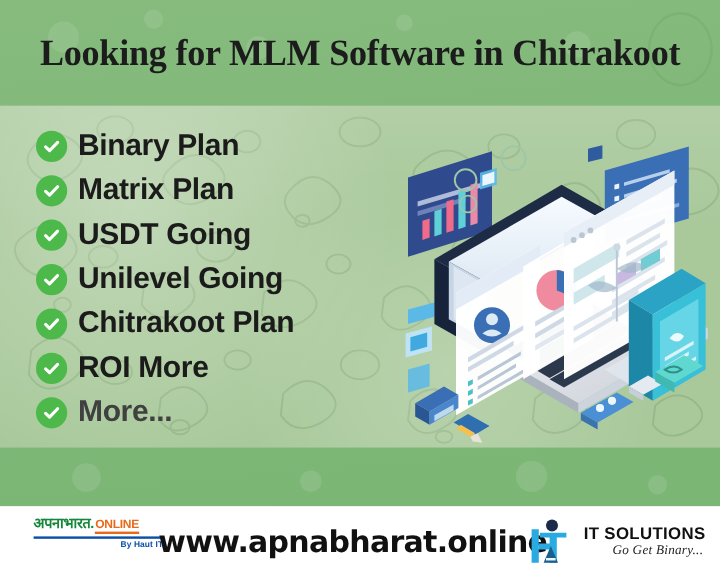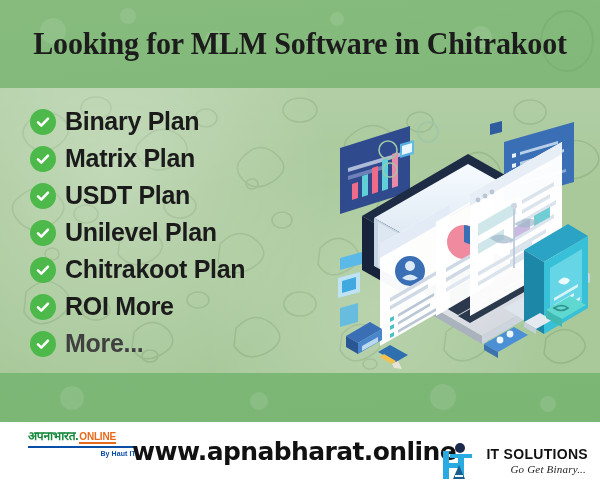--- a/index.html
+++ b/index.html
@@ -149,21 +149,21 @@
     left:0; right:0; top:0; bottom:0;
     display:flex; align-items:center; justify-content:center;
     font-family:"DejaVu Sans", sans-serif;
     font-weight:bold;
     font-size:25px;
     color:#111111;
     letter-spacing:-0.6px;
     transform:translateX(-6px);
   }
   .brand-right {
-    position:absolute; right:12px; top:19px;
+    position:absolute; right:12px; top:9px;
     height:40px;
     display:flex; align-items:center;
   }
   .brand-right-mark { width:44px; height:40px; }
   .brand-right-mark svg { display:block; }
   .brand-right-text {
     margin-left:5px;
     display:flex; flex-direction:column; align-items:flex-start;
   }
   .its {
@@ -271,30 +271,30 @@
       </span>
       <span class="check-label">Matrix Plan</span>
     </div>
 
     <div class="check-row">
       <span class="check-circle">
         <svg width="16" height="16" viewBox="0 0 16 16">
             <path d="M3 8.4 L6.3 11.6 L13 4.6" fill="none" stroke="#ffffff" stroke-width="2.6" stroke-linecap="round" stroke-linejoin="round"></path>
           </svg>
       </span>
-      <span class="check-label">USDT Plan</span>
-    </div>
-
-    <div class="check-row">
-      <span class="check-circle">
-        <svg width="16" height="16" viewBox="0 0 16 16">
-            <path d="M3 8.4 L6.3 11.6 L13 4.6" fill="none" stroke="#ffffff" stroke-width="2.6" stroke-linecap="round" stroke-linejoin="round"></path>
-          </svg>
-      </span>
-      <span class="check-label">Unilevel Plan</span>
+      <span class="check-label">USDT Going</span>
+    </div>
+
+    <div class="check-row">
+      <span class="check-circle">
+        <svg width="16" height="16" viewBox="0 0 16 16">
+            <path d="M3 8.4 L6.3 11.6 L13 4.6" fill="none" stroke="#ffffff" stroke-width="2.6" stroke-linecap="round" stroke-linejoin="round"></path>
+          </svg>
+      </span>
+      <span class="check-label">Unilevel Going</span>
     </div>
 
     <div class="check-row">
       <span class="check-circle">
         <svg width="16" height="16" viewBox="0 0 16 16">
             <path d="M3 8.4 L6.3 11.6 L13 4.6" fill="none" stroke="#ffffff" stroke-width="2.6" stroke-linecap="round" stroke-linejoin="round"></path>
           </svg>
       </span>
       <span class="check-label">Chitrakoot Plan</span>
     </div>

